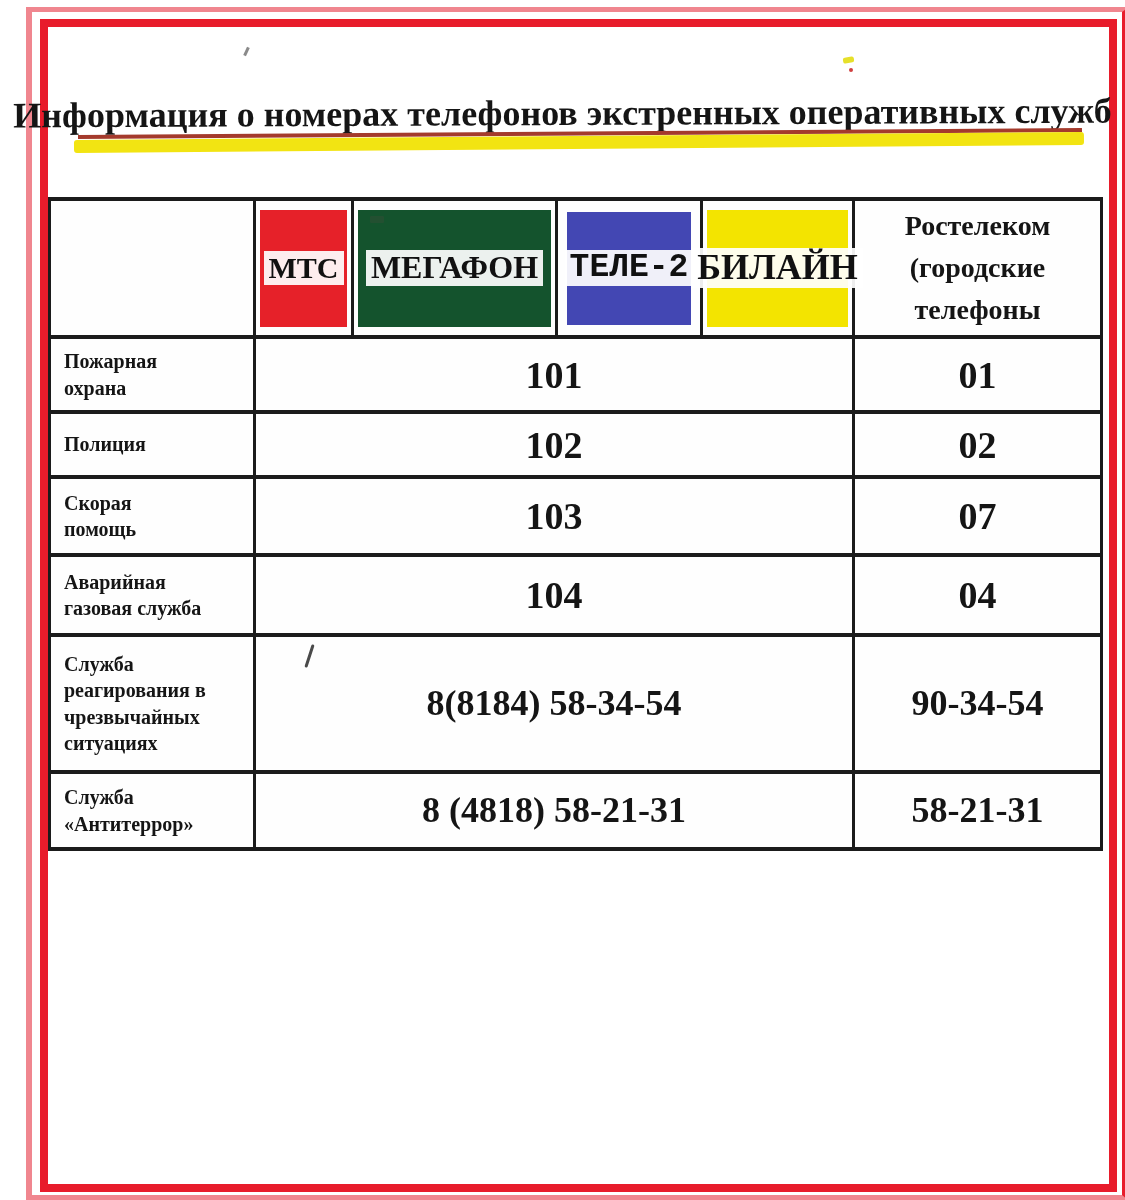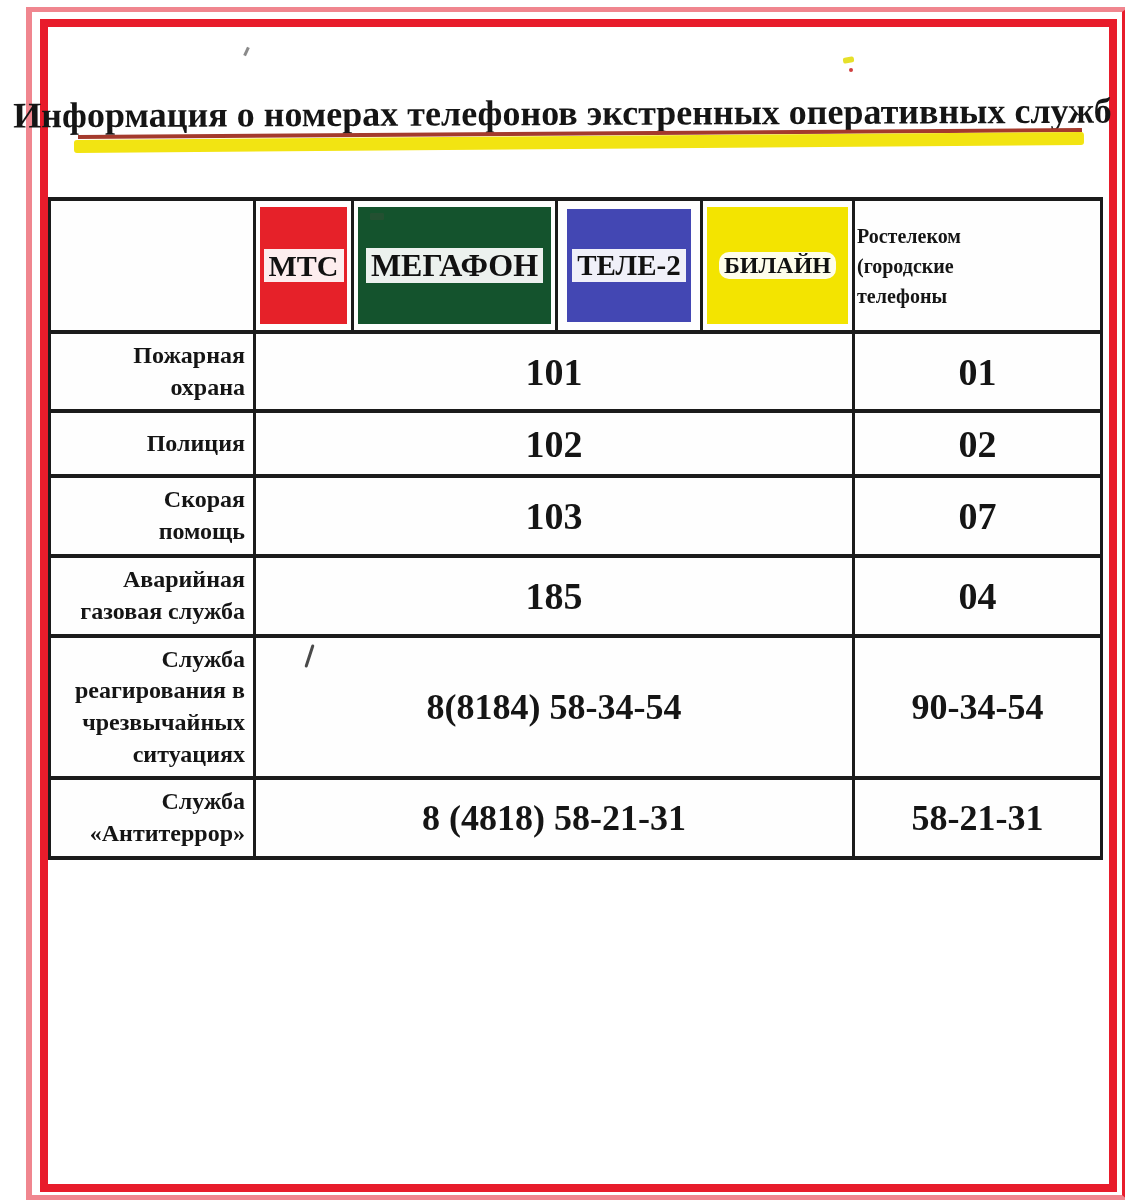--- a/index.html
+++ b/index.html
@@ -40,42 +40,42 @@
   table{
     border-collapse:collapse;table-layout:fixed;width:1052px;
     background:#fefefe;
   }
   td,th{
     border:3px solid #1b1b1b;border-top-width:4px;border-bottom-width:4px;
     padding:0;vertical-align:middle;font-weight:bold;color:#151515;
   }
   .preline{white-space:pre-line;}
   .label-cell{
-    font-size:24px;line-height:1.32;text-align:right;
+    font-size:20px;line-height:1.32;text-align:left;
     padding:6px 8px 6px 13px;
   }
   .num-cell{text-align:center;}
   tr.codes .num-cell{font-size:38px;}
   tr.phones .num-cell{font-size:36px;line-height:1.58;}
   .corner-cell{background:#fefefe;}
   .op-cell{padding:4px;vertical-align:middle;margin-left:16px;}
   .op-block{
     height:117px;display:flex;align-items:center;justify-content:center;
     position:relative;
   }
   .op-block .op-label{
     background:rgba(255,255,255,0.92);color:#111;
     padding:1px 5px;line-height:1.05;
   }
   .op-mts{background:#e62129;}      .op-mts .op-label{font-size:30px;}
   .op-megafon{background:#14532d;}  .op-megafon .op-label{font-size:32px;}
-  .op-tele2{background:#4347b3;margin:2px 5px;height:113px;} .op-tele2 .op-label{font-size:29px;}
-  .op-beeline{background:#f3e400;}  .op-beeline .op-label{font-size:24px;border-radius:10px;}
+  .op-tele2{background:#4347b3;margin:2px 5px;height:113px;} .op-tele2 .op-label{font-size:33px;font-family:Liberation Mono, monospace;}
+  .op-beeline{background:#f3e400;}  .op-beeline .op-label{font-size:36px;}
   .city-header{
-    font-size:20px;line-height:1.5;text-align:left;padding:4px 2px;
+    font-size:28px;line-height:1.5;text-align:center;padding:4px 2px;
   }
   
   .artifact{position:absolute;pointer-events:none;}
   .art-slash{
     left:308px;top:644px;width:3px;height:24px;background:#4a4a4a;
     transform:rotate(18deg);border-radius:2px;
   }
   .art-tick{
     left:245px;top:47px;width:3px;height:9px;background:#8a8a8a;
     transform:rotate(25deg);
@@ -157,21 +157,21 @@
     <tr class="codes" style="height:78px">
       <td class="label-cell preline">Скорая
 помощь</td>
       <td class="num-cell preline" colspan="4">103</td>
       <td class="num-cell preline">07</td>
     </tr>
 
     <tr class="codes" style="height:80px">
       <td class="label-cell preline">Аварийная
 газовая служба</td>
-      <td class="num-cell preline" colspan="4">185</td>
+      <td class="num-cell preline" colspan="4">104</td>
       <td class="num-cell preline">04</td>
     </tr>
 
     <tr class="phones" style="height:137px">
       <td class="label-cell preline">Служба
 реагирования в
 чрезвычайных
 ситуациях</td>
       <td class="num-cell preline" colspan="4">8(8184) 58-34-54</td>
       <td class="num-cell preline">90-34-54</td>

